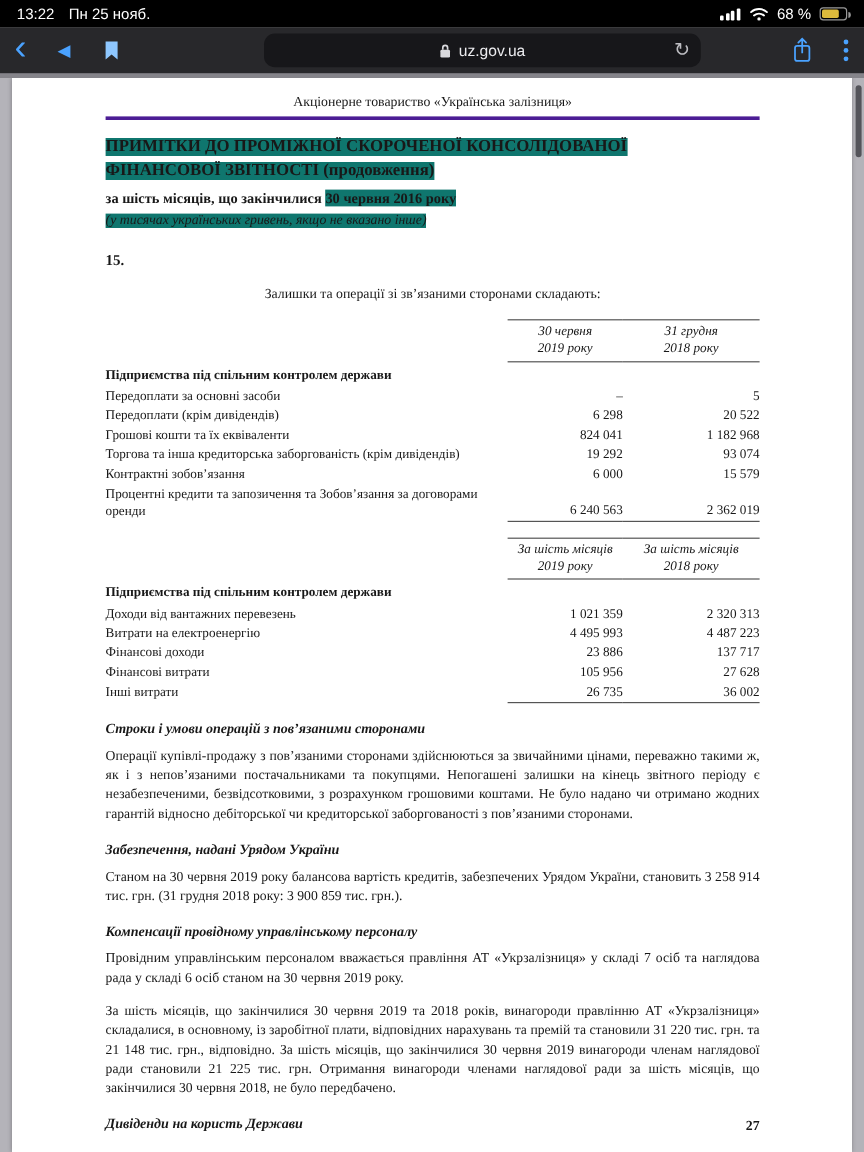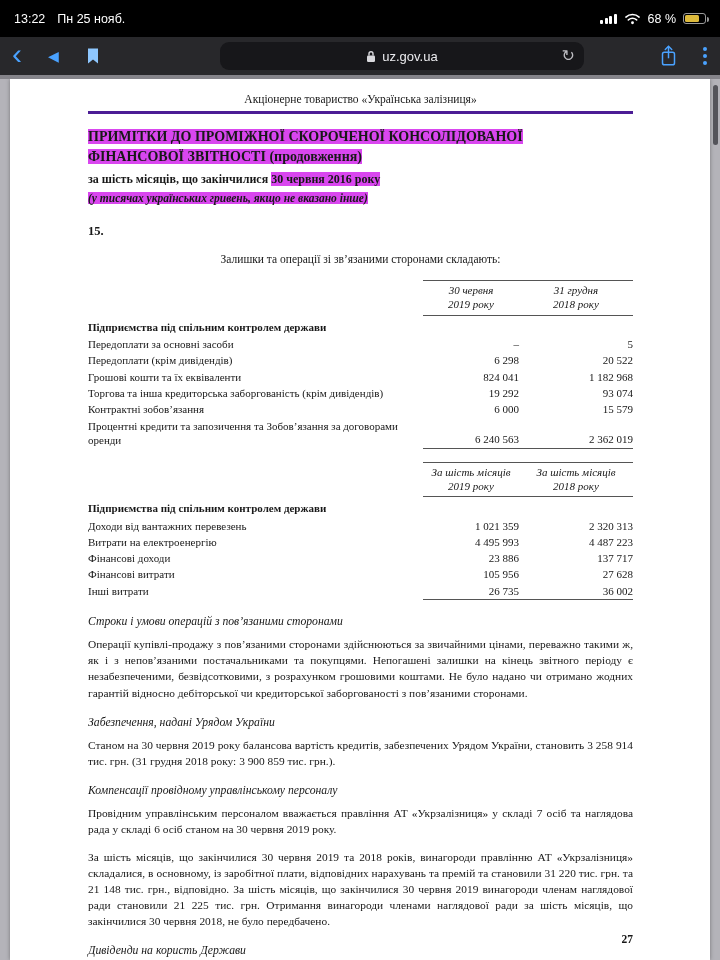--- a/index.html
+++ b/index.html
@@ -5,21 +5,21 @@
   * { margin:0; padding:0; box-sizing:border-box; }
   html,body { background:#555; }
   .screen {
     width:720px; height:960px; margin:0 auto;
     display:flex; flex-direction:column;
     font-family:"Liberation Sans", sans-serif;
     background:#b4b3b9; overflow:hidden; position:relative;
   }
   
   .status-bar {
-    height:37px; background:#000; color:#fff; flex:0 0 auto;
+    height:23px; background:#000; color:#fff; flex:0 0 auto;
     display:flex; align-items:center; justify-content:space-between;
     padding:0 14px; font-size:12.5px;
   }
   .sb-left { display:flex; gap:12px; align-items:center; }
   .sb-right { display:flex; gap:7px; align-items:center; }
   .signal { display:flex; align-items:flex-end; gap:1.5px; height:11px; }
   .signal i { display:block; width:3px; background:#fff; border-radius:1px; }
   .signal i:nth-child(1){height:4px;} .signal i:nth-child(2){height:6px;}
   .signal i:nth-child(3){height:8px;} .signal i:nth-child(4){height:10px;}
   .battery { position:relative; width:23px; height:11px; border:1px solid rgba(255,255,255,.6);
@@ -51,38 +51,38 @@
   .scrollbar { position:absolute; top:6px; right:2px; width:5px; height:60px;
     border-radius:3px; background:#54545a; }
   .page {
     background:#fff; height:100%; overflow:hidden; position:relative;
     box-shadow:0 0 4px rgba(0,0,0,.35);
     padding:14px 77px 0 78px;
     font-family:"Liberation Serif","DejaVu Serif",serif; color:#181818;
   }
   .doc-header { text-align:center; font-size:11.5px; padding-bottom:6px;
     border-bottom:3px solid #4c1d95; margin-bottom:13px; }
-  .hl { background:#d946ef; }
+  .hl { background:#0f766e; }
   .doc-title { font-weight:bold; font-size:14px; line-height:1.4; margin-bottom:6px; }
   .doc-subtitle { font-weight:bold; font-size:12px; margin-bottom:5px; }
-  .doc-note { font-weight:bold; font-style:italic; font-size:11.5px; margin-bottom:20px; }
+  .doc-note { font-weight:normal; font-style:italic; font-size:11.5px; margin-bottom:20px; }
   .section-head { display:flex; font-weight:bold; font-size:12.5px; margin-bottom:14px; }
   .section-num { width:36px; flex:0 0 auto; }
   .intro { font-size:11.5px; margin-bottom:15px;text-align:center; }
   .fin-table { width:100%; border-collapse:collapse; font-size:11px; margin-bottom:13px; }
   .fin-table td, .fin-table th { padding:1px 0; vertical-align:bottom; line-height:1.3; }
   .fin-table th.num { font-style:italic; font-weight:normal; text-align:center;
     border-top:1px solid #555; border-bottom:1px solid #555; padding:2px 0 3px; }
   .fin-table th.spacer { border:none; }
   .fin-table th .thl { display:block; }
   .fin-table td.num { text-align:right; }
   .c1 { width:96px; } .c2 { width:114px; }
   .fin-table tr.group td { font-weight:bold; padding-top:4px; padding-bottom:2px; }
   .fin-table tr.last td.num { border-bottom:1px solid #555; }
-  .sub-head { font-weight:normal; font-style:italic; font-size:11.7px; margin:15px 0 8px; }
+  .sub-head { font-weight:bold; font-style:italic; font-size:11.7px; margin:15px 0 8px; }
   .para { font-size:11.4px; line-height:1.42; text-align:justify; margin-bottom:11px; }
   .page-number { position:absolute; right:77px; bottom:15px; font-size:11.5px;font-weight:bold; }
 </style>
 </head>
 <body>
 
 <div class="screen">
 
   <header class="status-bar">
     <div class="sb-left">

